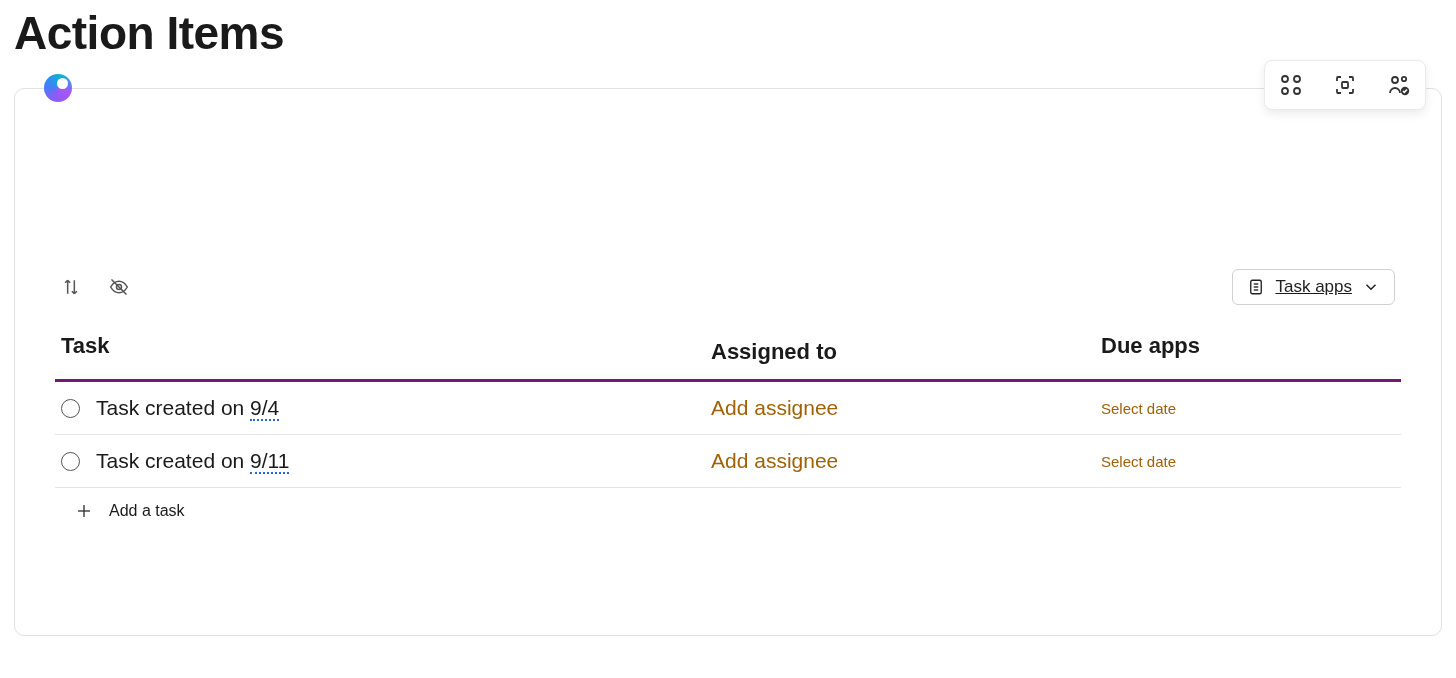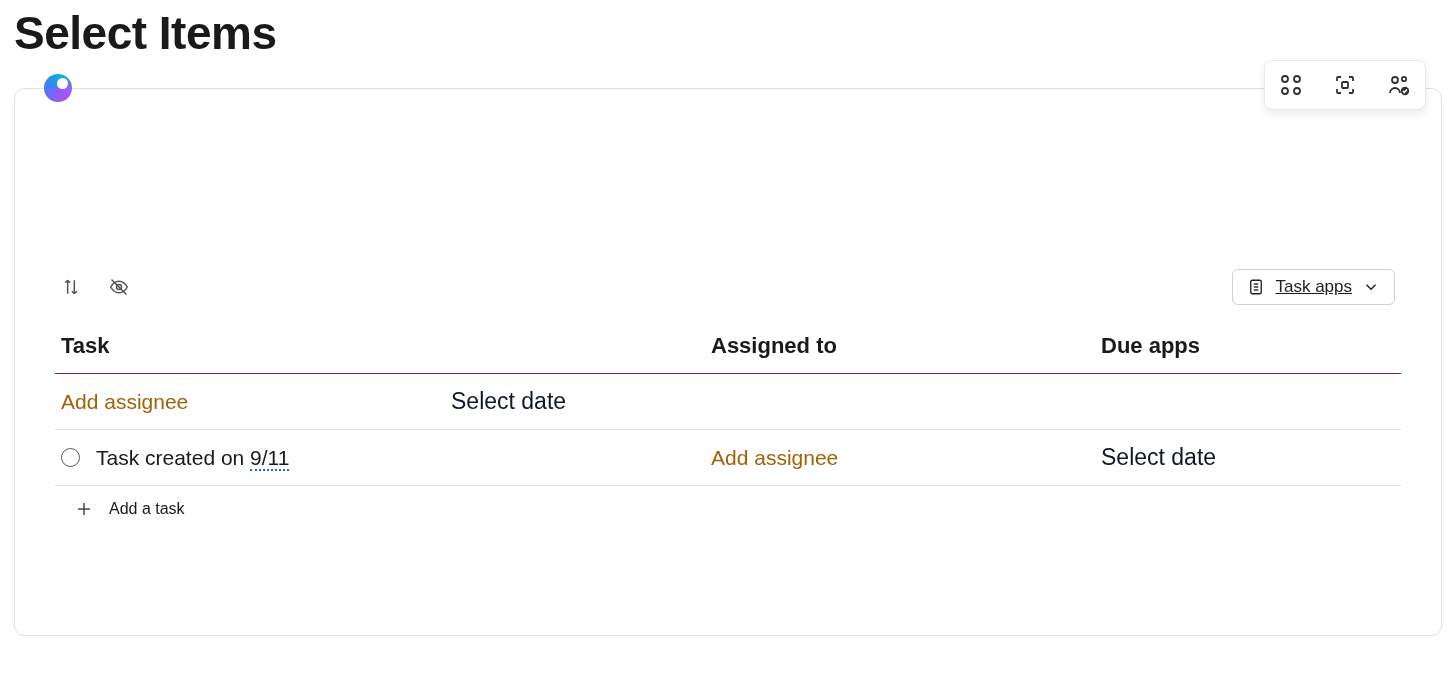--- a/index.html
+++ b/index.html
@@ -120,33 +120,34 @@
     .task-apps-btn svg {
       width: 18px;
       height: 18px;
     }
     .table-container {
       width: 100%;
     }
     .table-header {
       display: flex;
       padding: 0 6px 14px 6px;
-      border-bottom: 1px solid #701a75;
+      border-bottom: 3px solid #701a75;
     }
     .col-task {
       flex: 0 0 650px;
       font-size: 22px;
       font-weight: 700;
       color: #1a1a1a;
     }
     .col-assigned {
       flex: 0 0 390px;
       font-size: 22px;
       font-weight: 700;
       color: #1a1a1a;
+      margin-top: 6px;
     }
     .col-due {
       flex: 1;
       font-size: 22px;
       font-weight: 700;
       color: #1a1a1a;
     }
     .table-row {
       display: flex;
       align-items: center;
@@ -177,22 +178,22 @@
       padding-bottom: 0;
     }
     .assigned-cell {
       flex: 0 0 390px;
       font-size: 21px;
       color: #a16207;
       cursor: pointer;
     }
     .due-cell {
       flex: 1;
-      font-size: 23px;
-      color: #0f172a;
+      font-size: 15px;
+      color: #a16207;
       cursor: pointer;
     }
     .add-task-row {
       display: flex;
       align-items: center;
       gap: 16px;
       padding: 14px 6px 14px 20px;
       cursor: pointer;
     }
     .plus-icon {
@@ -205,21 +206,21 @@
       color: #1a1a1a;
     }
     .chevron-icon {
       width: 12px;
       height: 12px;
     }
   </style>
 </head>
 <body>
 
-<h1 class="page-title">Select Items</h1>
+<h1 class="page-title">Action Items</h1>
 
 <div class="card-wrapper">
   <div class="logo-badge"></div>
 
   <div class="floating-toolbar">
     <div class="toolbar-icon">
       <svg viewBox="0 0 24 24" fill="none" stroke="currentColor" stroke-width="1.8">
         <circle cx="6" cy="6" r="3"></circle>
           <circle cx="18" cy="6" r="3"></circle>
         <circle cx="6" cy="18" r="3"></circle>
@@ -280,20 +281,26 @@
       </div>
 
       <div class="table-container">
         <div class="table-header">
           <div class="col-task">Task</div>
           <div class="col-assigned">Assigned to</div>
           <div class="col-due">Due apps</div>
         </div>
 
         <div class="table-row">
+          <div class="task-cell">
+            <div class="task-radio"></div>
+            <div class="task-name">
+              <span>Task created on </span><span class="date-part">9/4</span>
+            </div>
+          </div>
           <div class="assigned-cell">Add assignee</div>
           <div class="due-cell">Select date</div>
         </div>
 
         <div class="table-row">
           <div class="task-cell">
             <div class="task-radio"></div>
             <div class="task-name">
               <span>Task created on </span><span class="date-part">9/11</span>
             </div>

